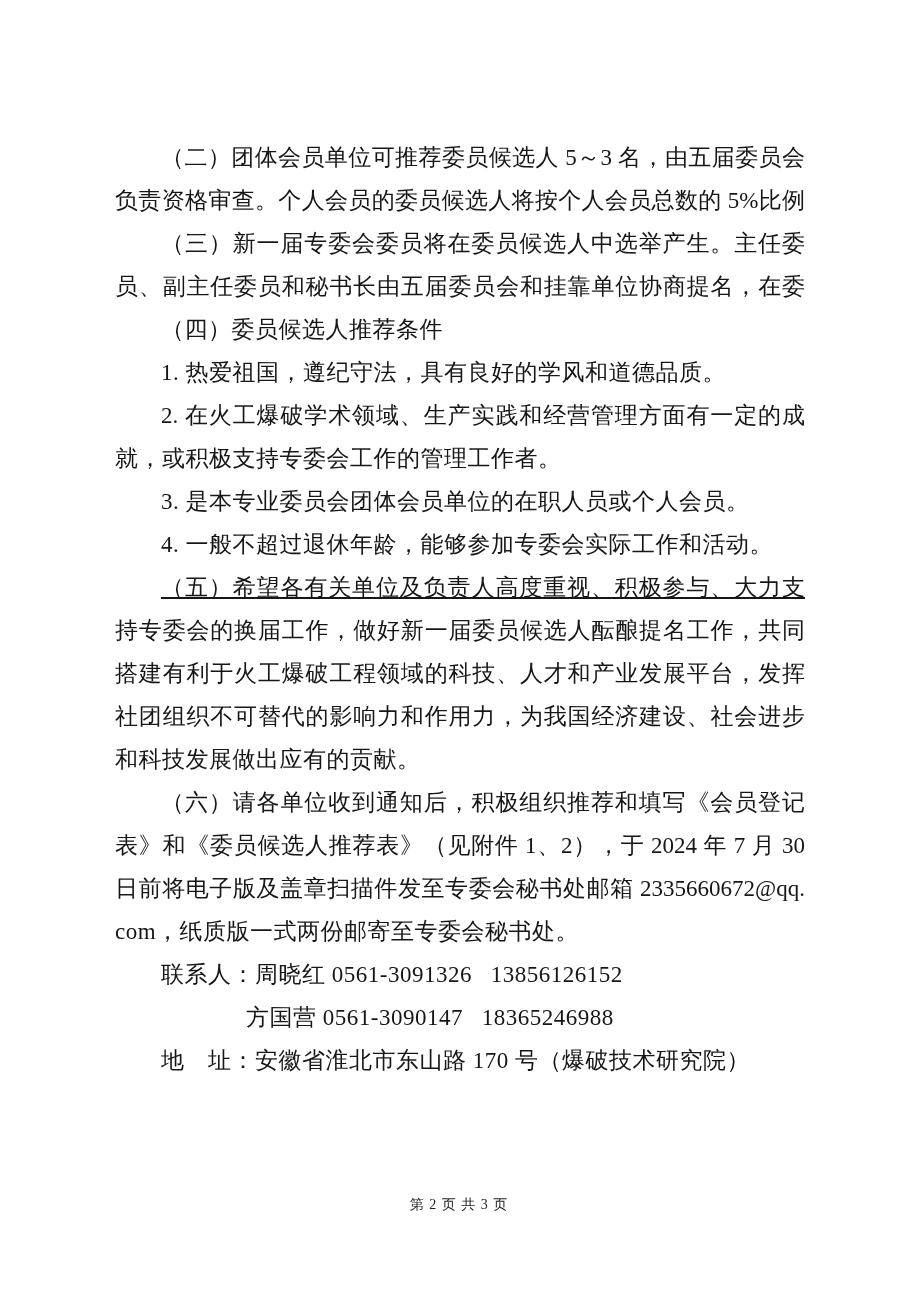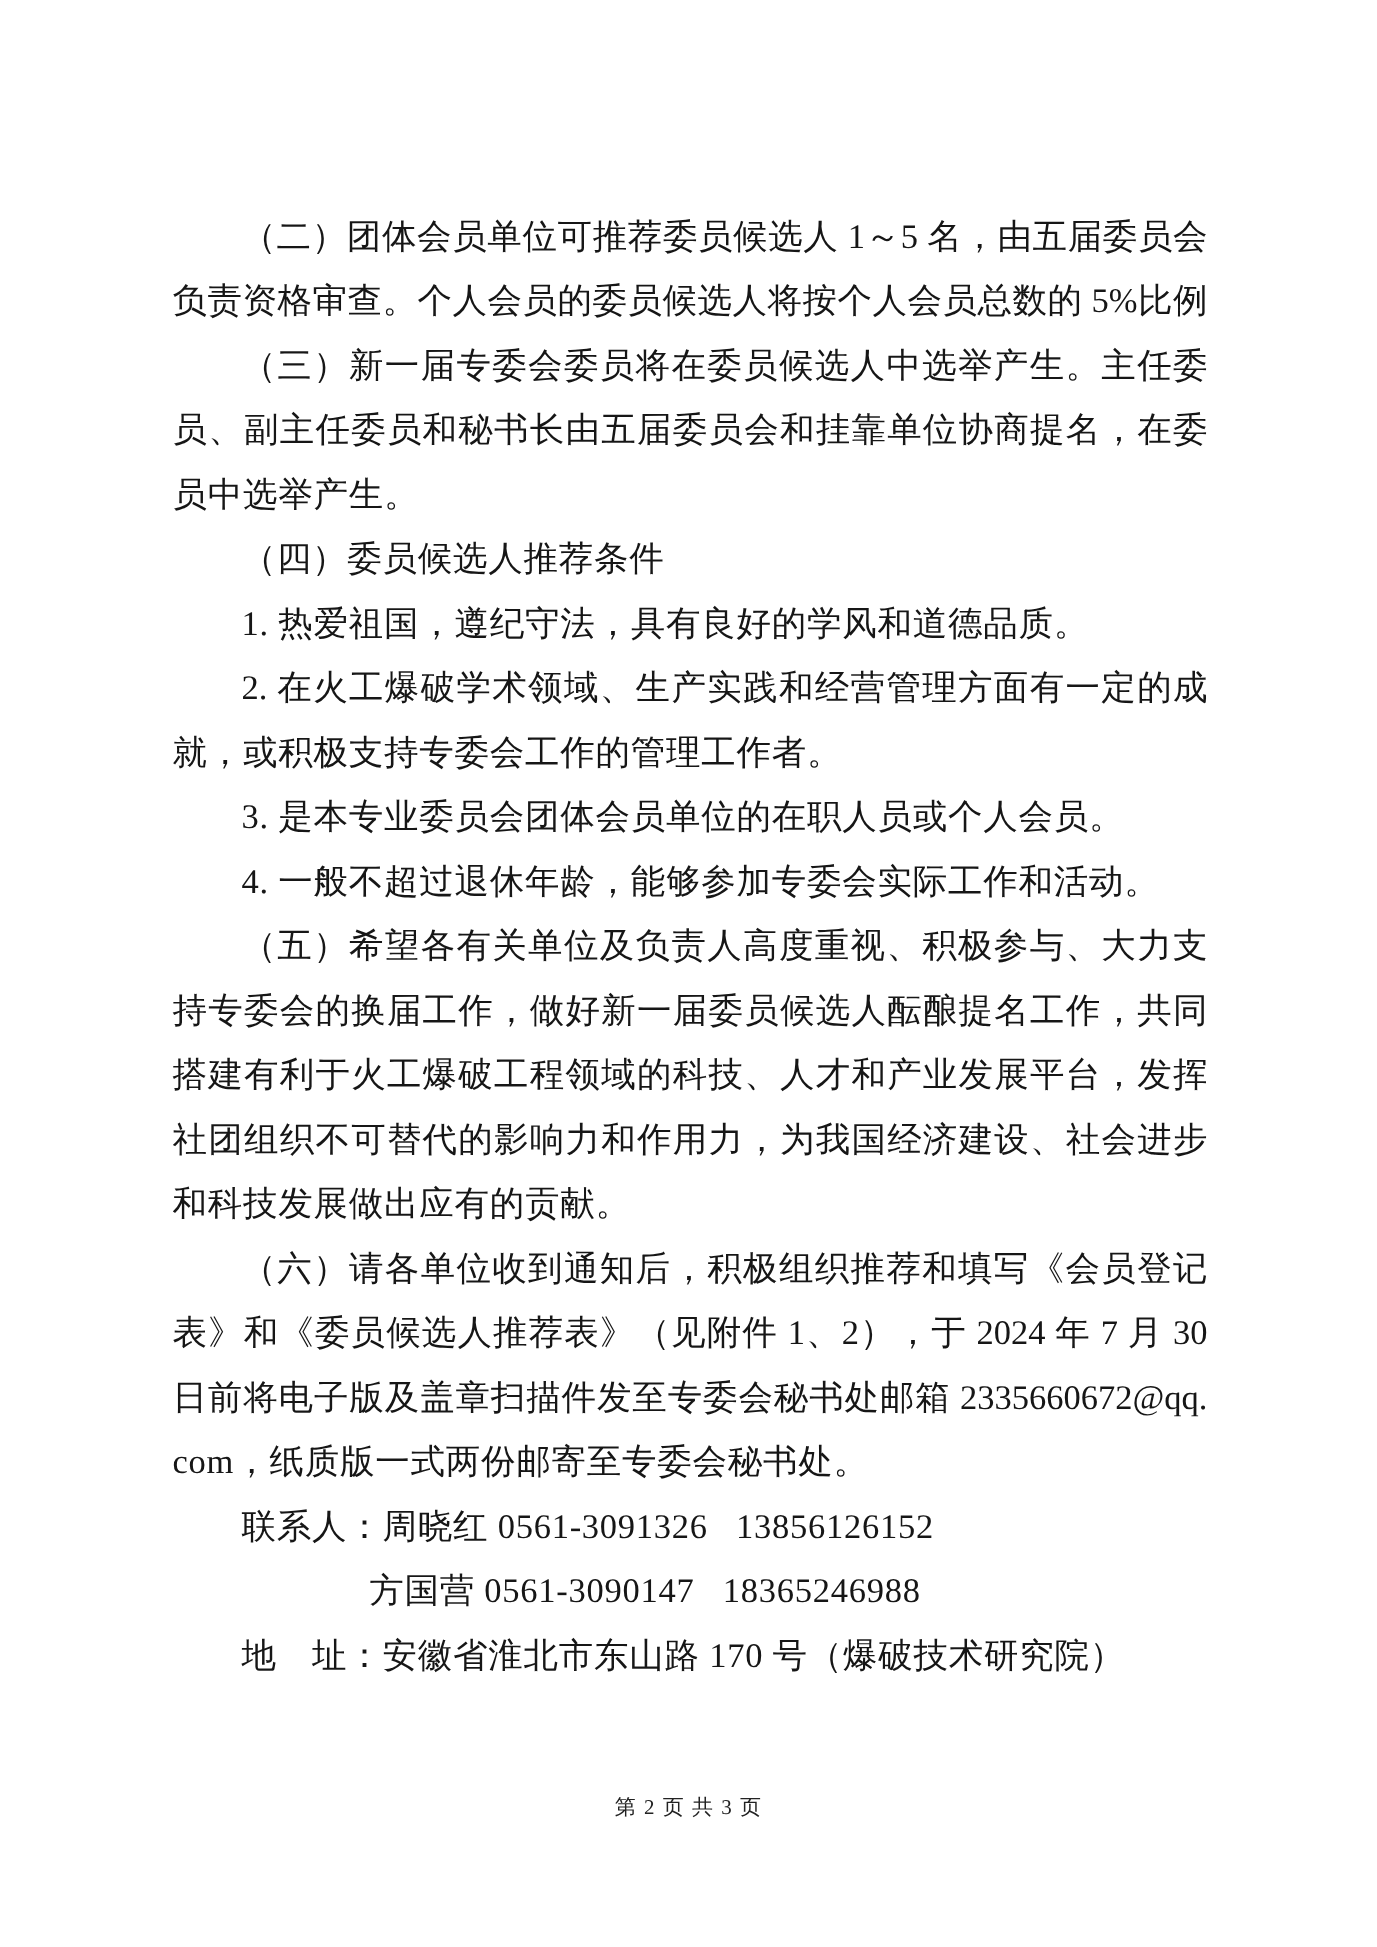--- a/index.html
+++ b/index.html
@@ -45,32 +45,31 @@
     font-size: 14px;
     letter-spacing: 1px;
     color: #222222;
   }
 </style>
 </head>
 <body>
 
 <div class="page">
   <div class="content">
-      <div class="line stretch" style="padding-left: 2em;">（二）团体会员单位可推荐委员候选人 1～5 名，由五届委员会</div>
+      <div class="line stretch" style="padding-left: 2em;">（二）团体会员单位可推荐委员候选人 5～3 名，由五届委员会</div>
       <div class="line stretch">负责资格审查。个人会员的委员候选人将按个人会员总数的 5%比例</div>
       <div class="line stretch" style="padding-left: 2em;">（三）新一届专委会委员将在委员候选人中选举产生。主任委</div>
       <div class="line stretch">员、副主任委员和秘书长由五届委员会和挂靠单位协商提名，在委</div>
-      <div class="line">员中选举产生。</div>
       <div class="line" style="padding-left: 2em;">（四）委员候选人推荐条件</div>
       <div class="line" style="padding-left: 2em;">1. 热爱祖国，遵纪守法，具有良好的学风和道德品质。</div>
       <div class="line stretch" style="padding-left: 2em;">2. 在火工爆破学术领域、生产实践和经营管理方面有一定的成</div>
       <div class="line">就，或积极支持专委会工作的管理工作者。</div>
       <div class="line" style="padding-left: 2em;">3. 是本专业委员会团体会员单位的在职人员或个人会员。</div>
       <div class="line" style="padding-left: 2em;">4. 一般不超过退休年龄，能够参加专委会实际工作和活动。</div>
-      <div class="line stretch" style="padding-left: 2em;">（五）希望各有关单位及负责人高度重视、积极参与、大力支</div>
+      <div class="line stretch" style="padding-left: 2em; text-decoration: underline;">（五）希望各有关单位及负责人高度重视、积极参与、大力支</div>
       <div class="line stretch">持专委会的换届工作，做好新一届委员候选人酝酿提名工作，共同</div>
       <div class="line stretch">搭建有利于火工爆破工程领域的科技、人才和产业发展平台，发挥</div>
       <div class="line stretch">社团组织不可替代的影响力和作用力，为我国经济建设、社会进步</div>
       <div class="line">和科技发展做出应有的贡献。</div>
       <div class="line stretch" style="padding-left: 2em;">（六）请各单位收到通知后，积极组织推荐和填写《会员登记</div>
       <div class="line stretch">表》和《委员候选人推荐表》（见附件 1、2），于 2024 年 7 月 30</div>
       <div class="line stretch">日前将电子版及盖章扫描件发至专委会秘书处邮箱 2335660672@qq.</div>
       <div class="line">com，纸质版一式两份邮寄至专委会秘书处。</div>
       <div class="line" style="padding-left: 2em;">联系人：周晓红 0561-3091326   13856126152</div>
       <div class="line" style="padding-left: 5.7em;">方国营 0561-3090147   18365246988</div>

